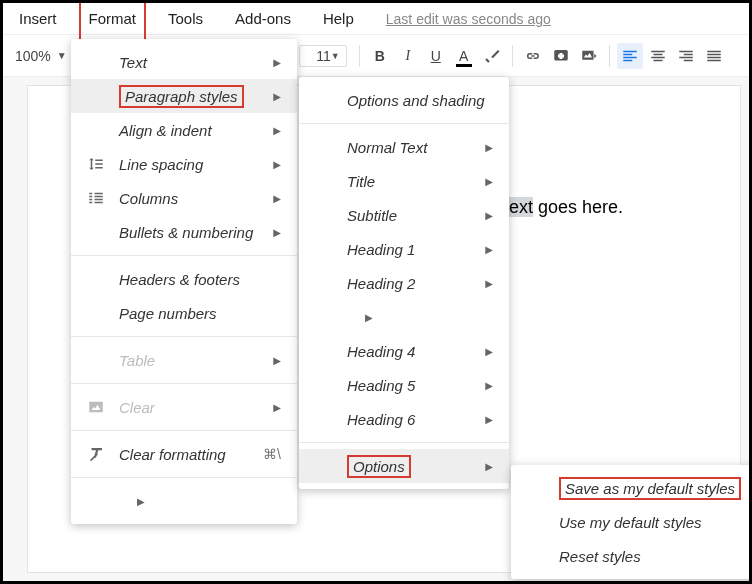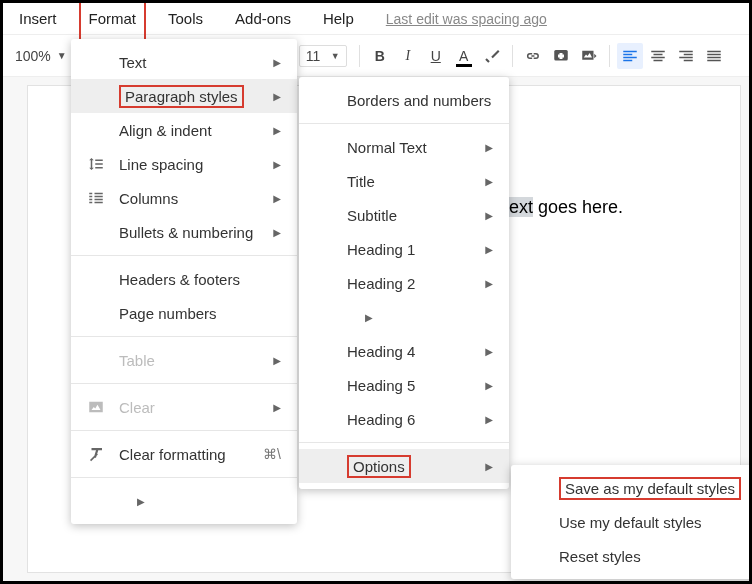--- a/index.html
+++ b/index.html
@@ -9,41 +9,41 @@
   .menubar { display: flex; align-items: center; height: 32px; padding: 0 6px; font-size: 15px; color: #222; border-bottom: 1px solid #eee; gap: 12px; }
   .menubar .menu-item { padding: 4px 10px; cursor: pointer; }
   .menubar .menu-item.active { border: 2px solid #d63b2f; padding: 18px 8px; }
   .menubar .edit-status { margin-left: 10px; color: #888; text-decoration: underline; font-size: 14px; cursor: pointer; }
 
   
   .toolbar { display: flex; align-items: center; height: 42px; padding: 0 6px; border-bottom: 1px solid #eee; font-size: 14px; color: #444; }
   .zoom { display: flex; align-items: center; padding: 0 6px; }
   .zoom .arrow { font-size: 10px; margin-left: 6px; color: #555; }
   .toolbar-gap { flex: 0 0 220px; }
-  .fontsize { display: flex; align-items: center; width: 48px; justify-content: space-between; padding: 2px 6px; border: 1px solid #ddd; border-radius: 2px; margin: 0 6px; }
+  .fontsize { display: flex; align-items: center; width: 48px; justify-content: flex-end; padding: 2px 6px; border: 1px solid #ddd; border-radius: 2px; margin: 0 6px; }
   .fontsize .arrow { font-size: 9px; color: #555; }
   .tbtn { width: 26px; height: 26px; display: flex; align-items: center; justify-content: center; cursor: pointer; color: #444; margin: 0 1px; }
   .tbtn svg { width: 18px; height: 18px; }
   .sep { width: 1px; height: 22px; background: #e0e0e0; margin: 0 6px; }
   .active-align { background: #e8f0fe; border-radius: 2px; }
   .active-align svg path, .active-align svg rect { fill: #1a73e8; }
 
   
   .doc-surface { position: absolute; left: 0; right: 0; top: 74px; bottom: 0; background: #f7f7f7; }
   .page { position: absolute; left: 24px; right: 8px; top: 8px; bottom: 8px; background: #fff; border: 1px solid #e2e2e2; }
   .doc-text { position: absolute; left: 506px; top: 194px; font-size: 18px; color: #000; }
   .doc-text .hl { background: #d4d8dc; }
 
   
   .menu-panel { position: absolute; background: #fff; border-radius: 3px; box-shadow: 0 2px 10px rgba(0,0,0,.25); font-size: 15px; color: #333; padding: 6px 0; }
   .mitem { display: flex; align-items: center; height: 34px; padding: 0 16px 0 14px; cursor: pointer; white-space: nowrap; }
   .mitem .micon { width: 22px; height: 22px; margin-right: 12px; display: flex; align-items: center; justify-content: center; color: #666; }
   .mitem .micon svg { width: 18px; height: 18px; fill: #666; }
   .mitem.noicon .micon { visibility: hidden; }
-  .mitem .mlabel { flex: 1; }
+  .mitem .mlabel { flex: 1; font-style: italic; }
   .mitem .marrow { font-size: 10px; color: #666; margin-left: 18px; }
   .mitem .mshort { color: #777; font-size: 14px; margin-left: 16px; }
   .mitem.hovered { background: #eeeeee; }
   .mitem.disabled { color: #bcbcbc; }
   .mitem.disabled .micon svg { fill: #bcbcbc; }
   .mdiv { height: 1px; background: #e6e6e6; margin: 6px 0; }
   .mitem .redbox { border: 2px solid #d63b2f; padding: 1px 4px; display: inline-block; }
 
   .format-menu { left: 68px; top: 36px; width: 226px; }
   .para-menu   { left: 296px; top: 74px; width: 210px; }
@@ -57,21 +57,21 @@
 </style>
 </head>
 <body>
 
 <div class="menubar">
   <div class="menu-item">Insert</div>
   <div class="menu-item active">Format</div>
   <div class="menu-item">Tools</div>
   <div class="menu-item">Add-ons</div>
   <div class="menu-item">Help</div>
-  <div class="edit-status">Last edit was spacing ago</div>
+  <div class="edit-status">Last edit was seconds ago</div>
 </div>
 
 <div class="toolbar">
   <div class="zoom">
     <span>100%</span>
     <span class="arrow">▼</span>
   </div>
   <div class="toolbar-gap"></div>
   <div class="fontsize">
     <span>11</span>
@@ -242,21 +242,21 @@
     <div class="mdiv"></div>
     <div class="mitem disabled noicon">
       <span class="micon"></span>
       <span class="marrow">▶</span>
     </div>
   </div>
 
 <div class="menu-panel para-menu">
     <div class="mitem noicon">
       <span class="micon"></span>
-      <span class="mlabel">Borders and numbers</span>
+      <span class="mlabel">Options and shading</span>
     </div>
     <div class="mdiv"></div>
     <div class="mitem noicon">
       <span class="micon"></span>
       <span class="mlabel">Normal Text</span>
       <span class="marrow">▶</span>
     </div>
     <div class="mitem noicon">
       <span class="micon"></span>
       <span class="mlabel">Title</span>

